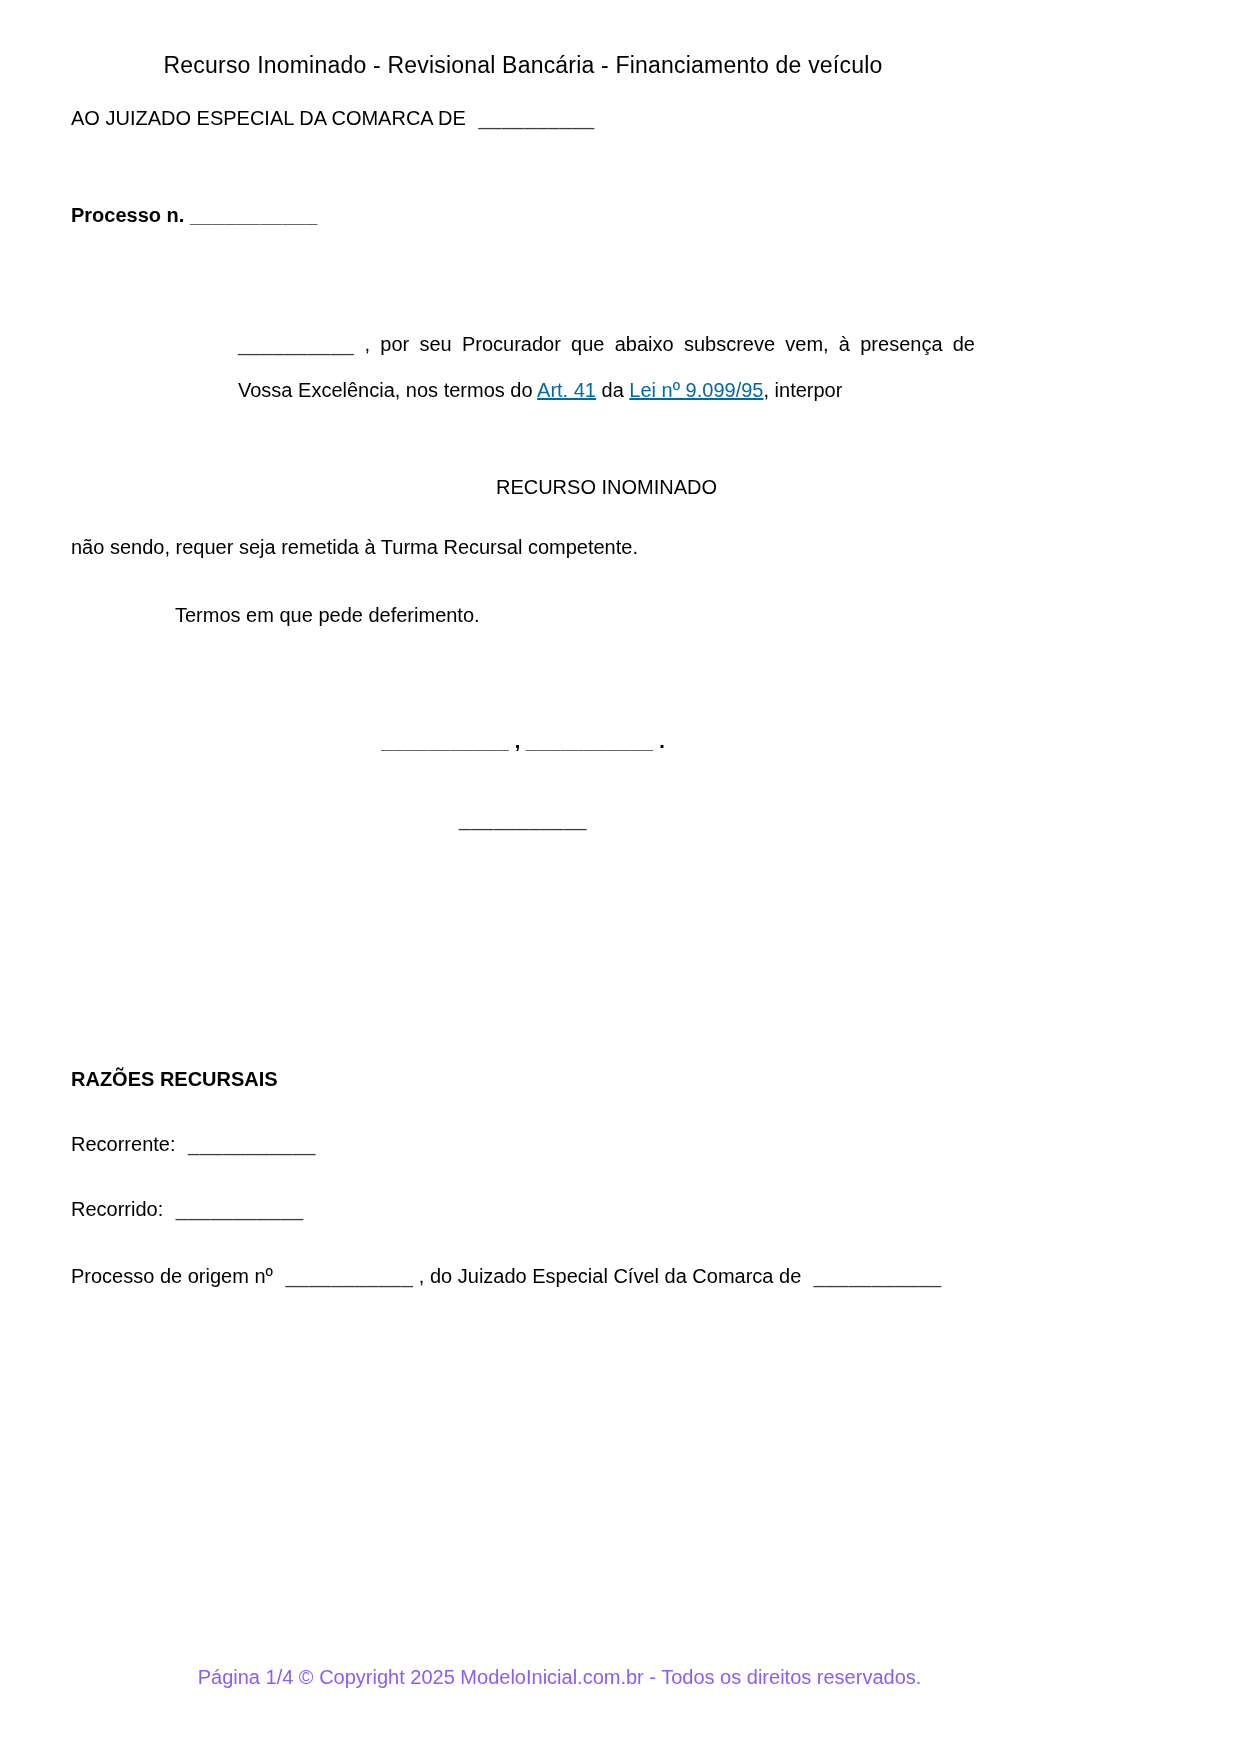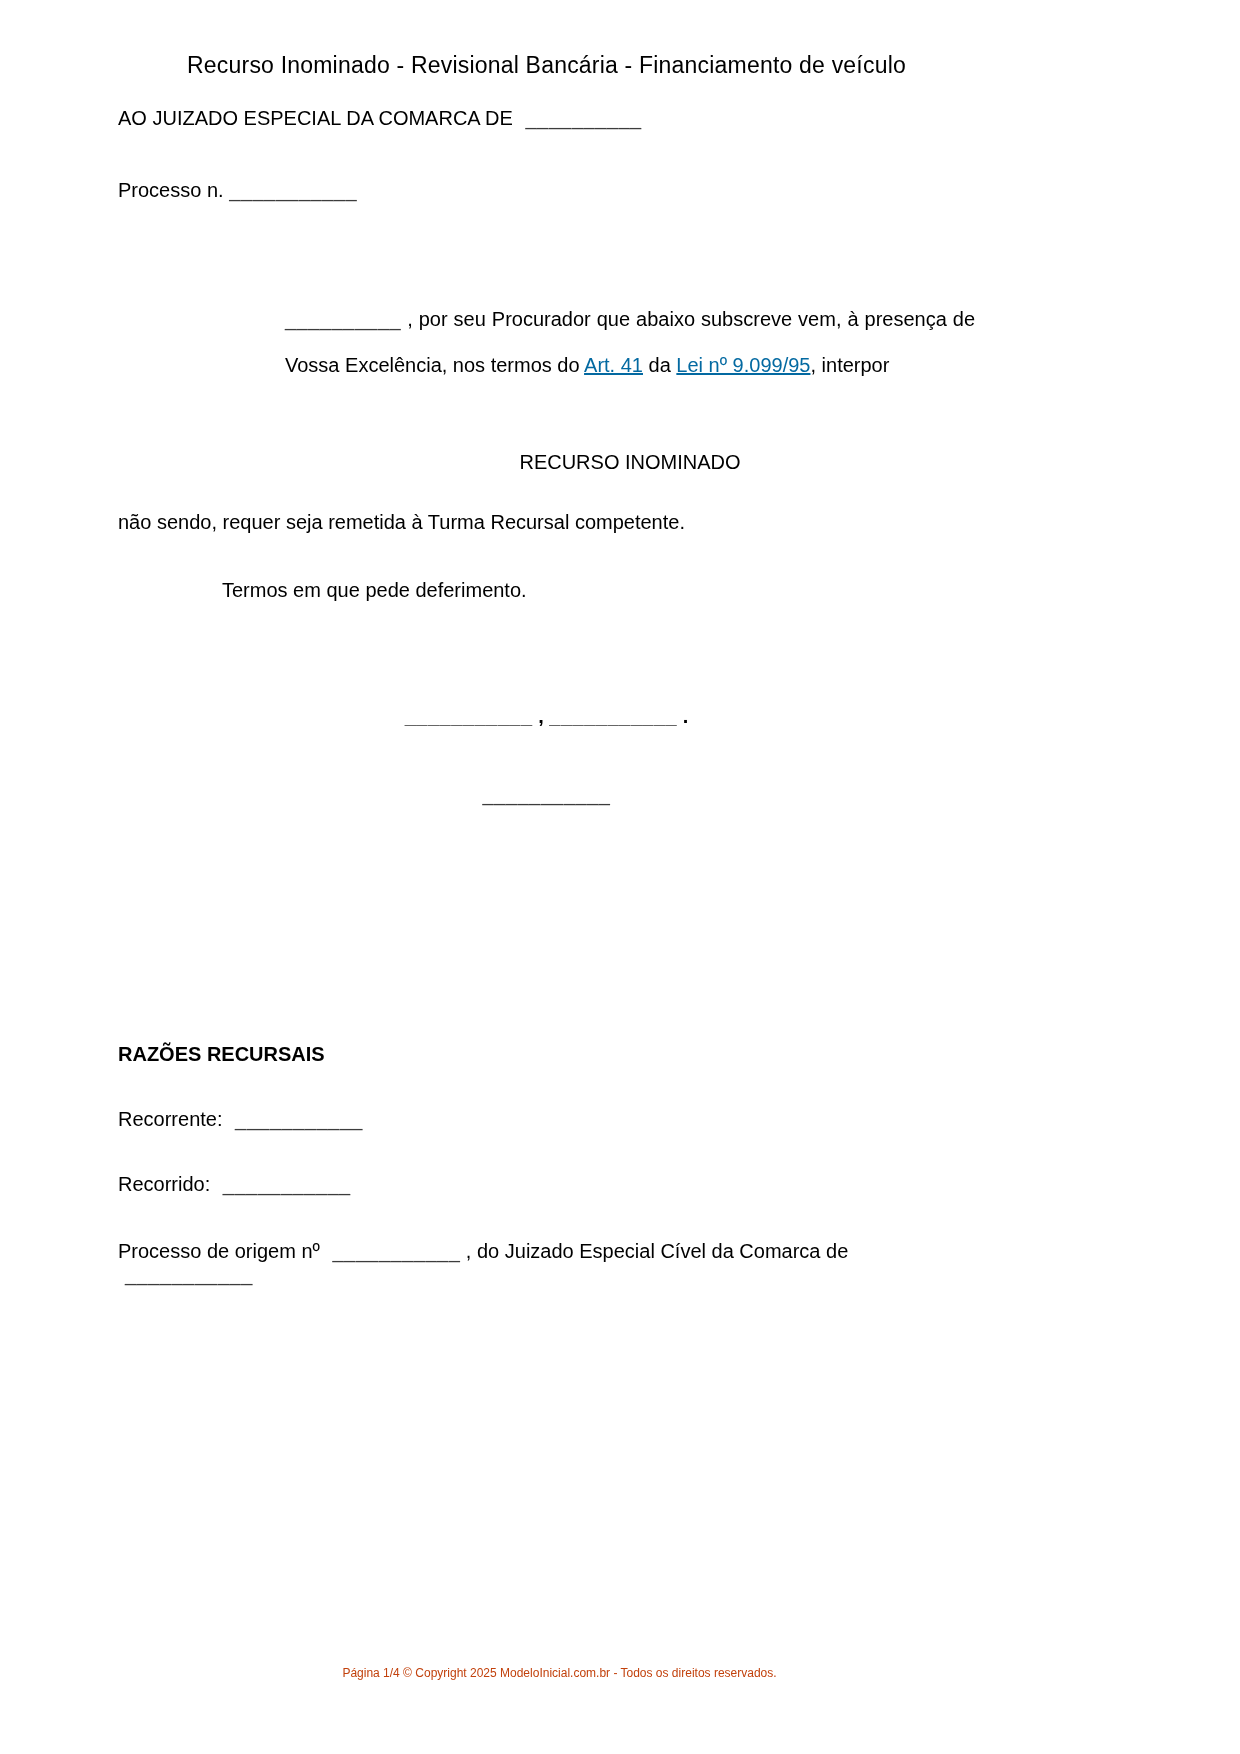--- a/index.html
+++ b/index.html
@@ -11,33 +11,34 @@
   .page {
     position: relative;
     width: 1240px;
     height: 1754px;
     background: #ffffff;
     font-family: "Liberation Sans", "DejaVu Sans", sans-serif;
     font-size: 20px;
     color: #000000;
     overflow: hidden;
     box-sizing: border-box;
-    padding: 0 265px 0 118px; 
+    padding: 0 265px 0 71px; 
   }
   .doc-title {
     margin-top: 52px;
     text-align: center;
     font-size: 23px;
     letter-spacing: 0.2px;
   }
   .addressee {
     margin-top: 28px;
   }
   .processo {
-    margin-top: 49px;
+    margin-top: 74px;
+    font-weight: bold;
   }
   .intro-block {
     margin-left: 167px;
     margin-top: 94px;
     line-height: 46px;
   }
   .line-justify {
     text-align: justify;
     text-align-last: justify;
     text-justify: inter-word;
@@ -98,22 +99,22 @@
     color: #0369a1;
     text-decoration: underline;
     cursor: pointer;
   }
   .footer {
     position: absolute;
     left: 144px;
     right: 265px;
     top: 1666px;
     text-align: center;
-    font-size: 12px;
-    color: #c2410c;
+    font-size: 20px;
+    color: #8b5cf6;
   }
 </style>
 </head>
 <body>
 
 <div class="page">
 
   <div class="doc-title">Recurso Inominado - Revisional Bancária - Financiamento de veículo</div>
 
   <div class="addressee">

